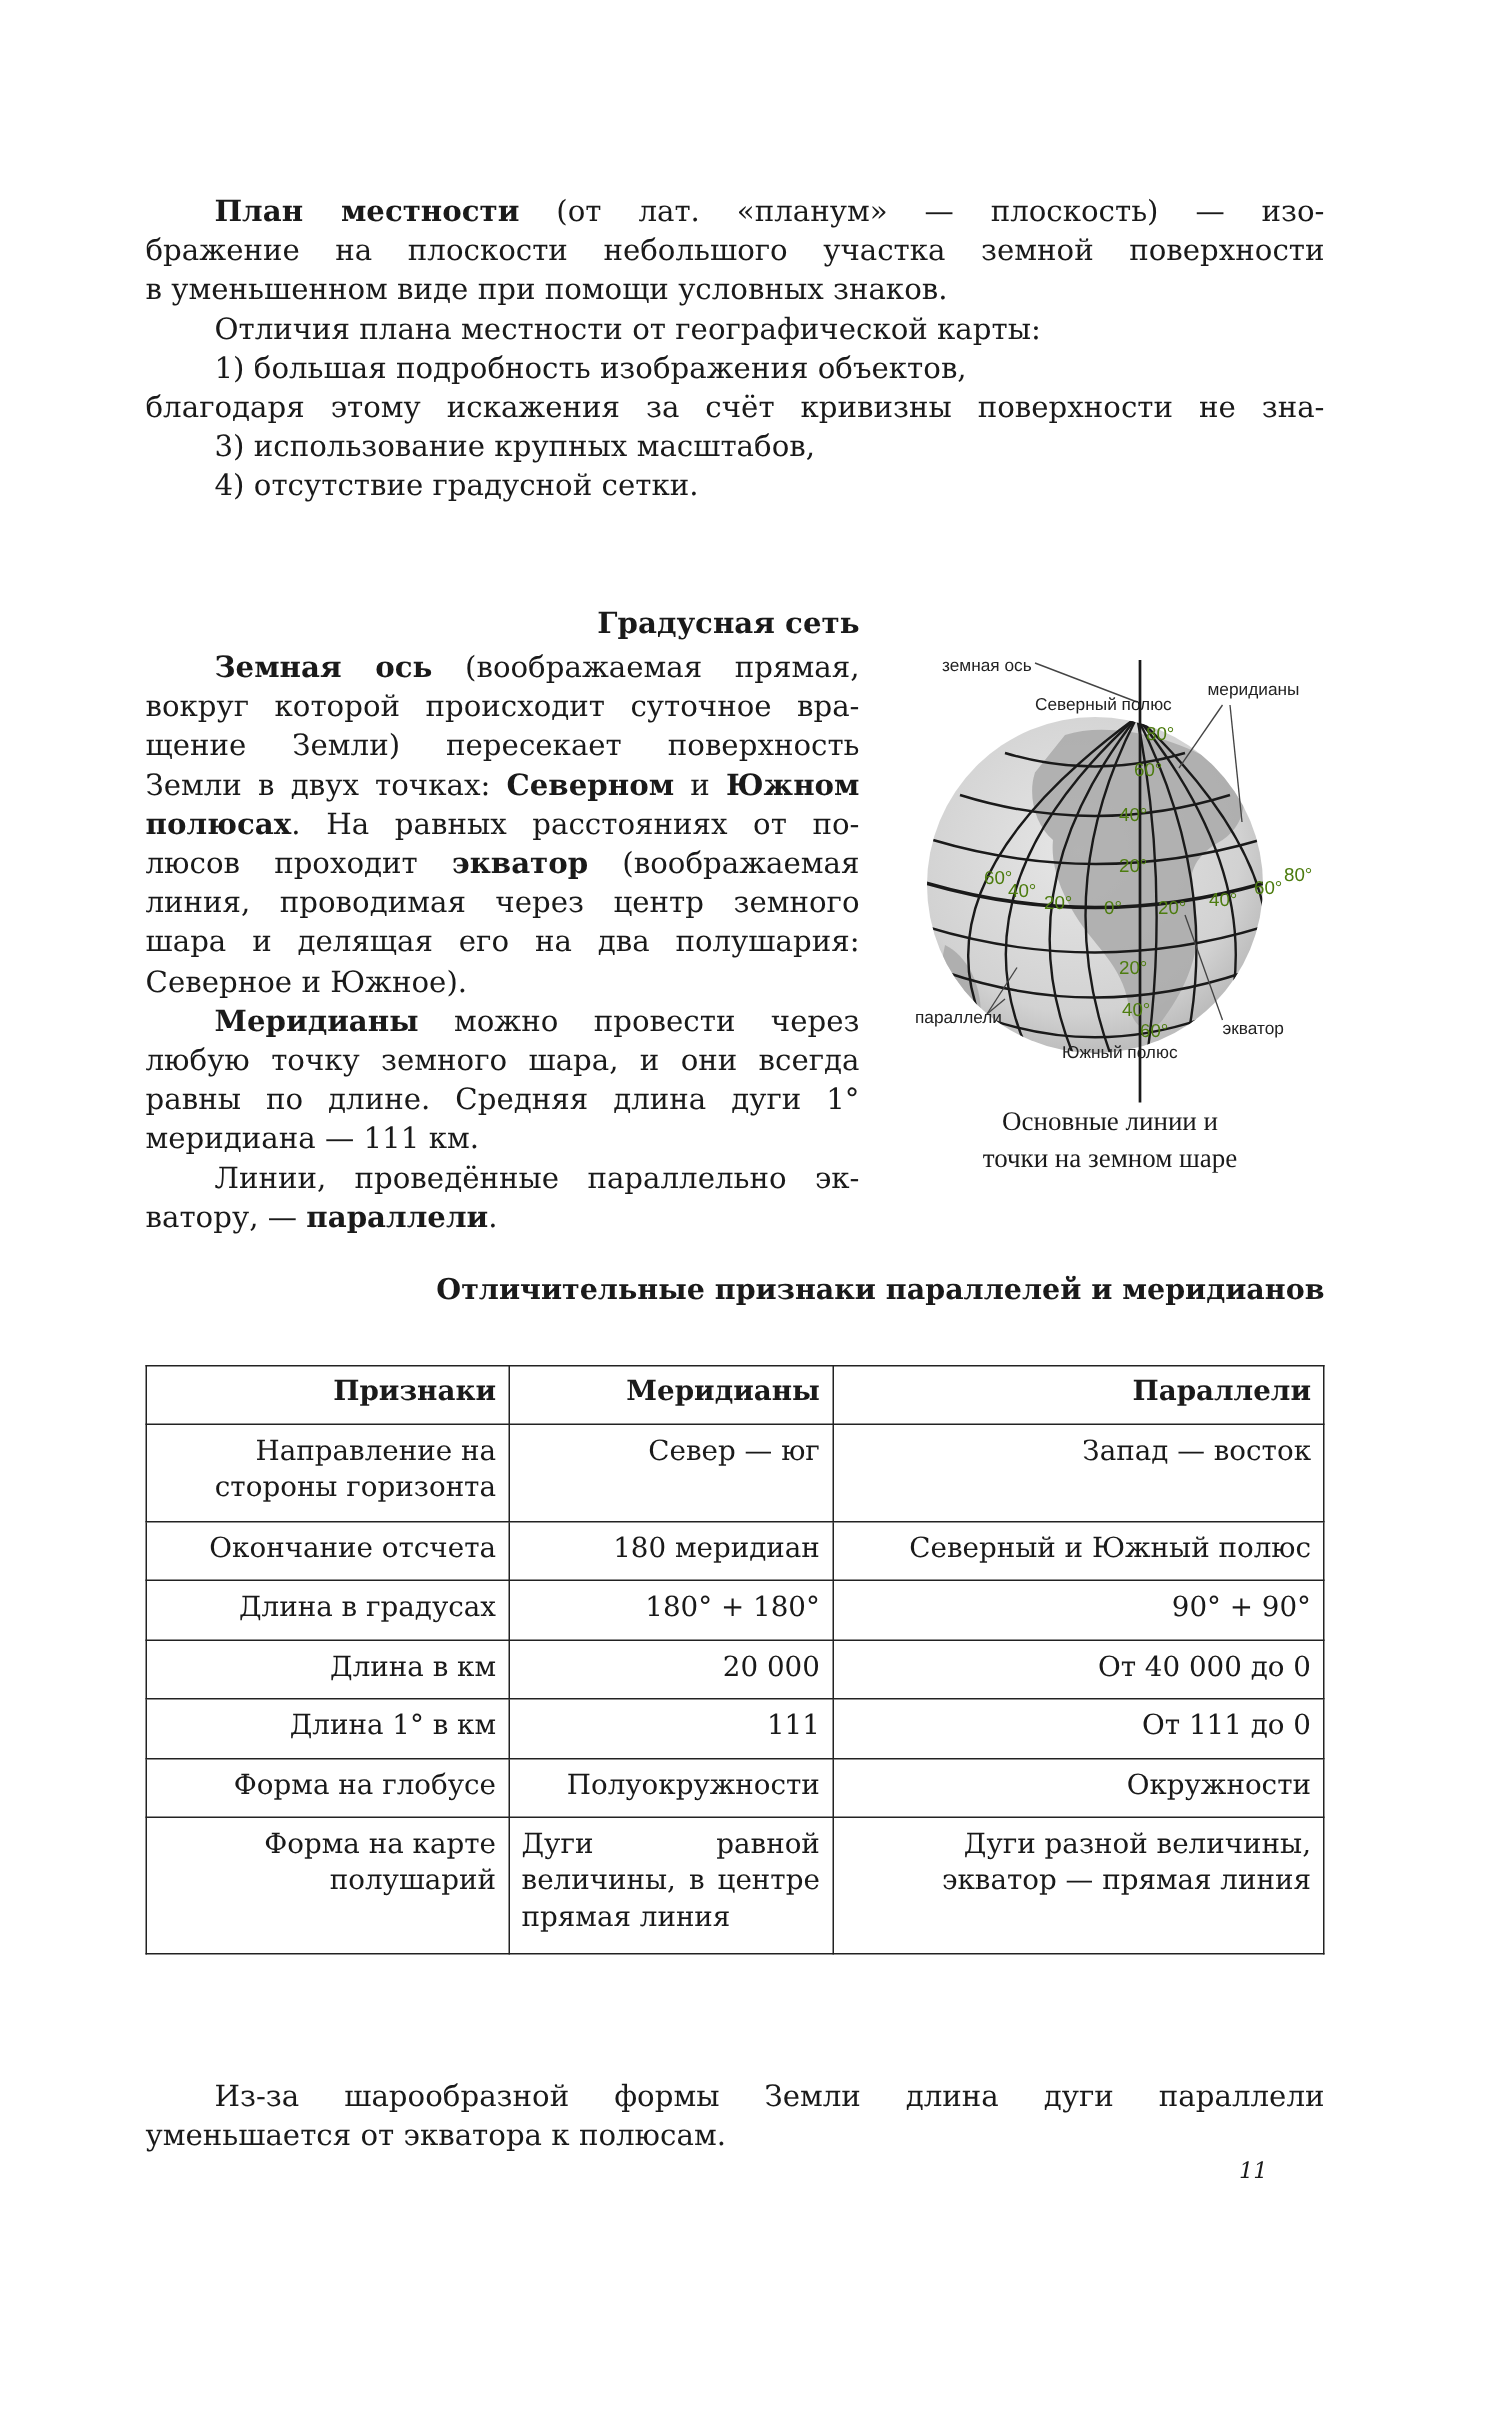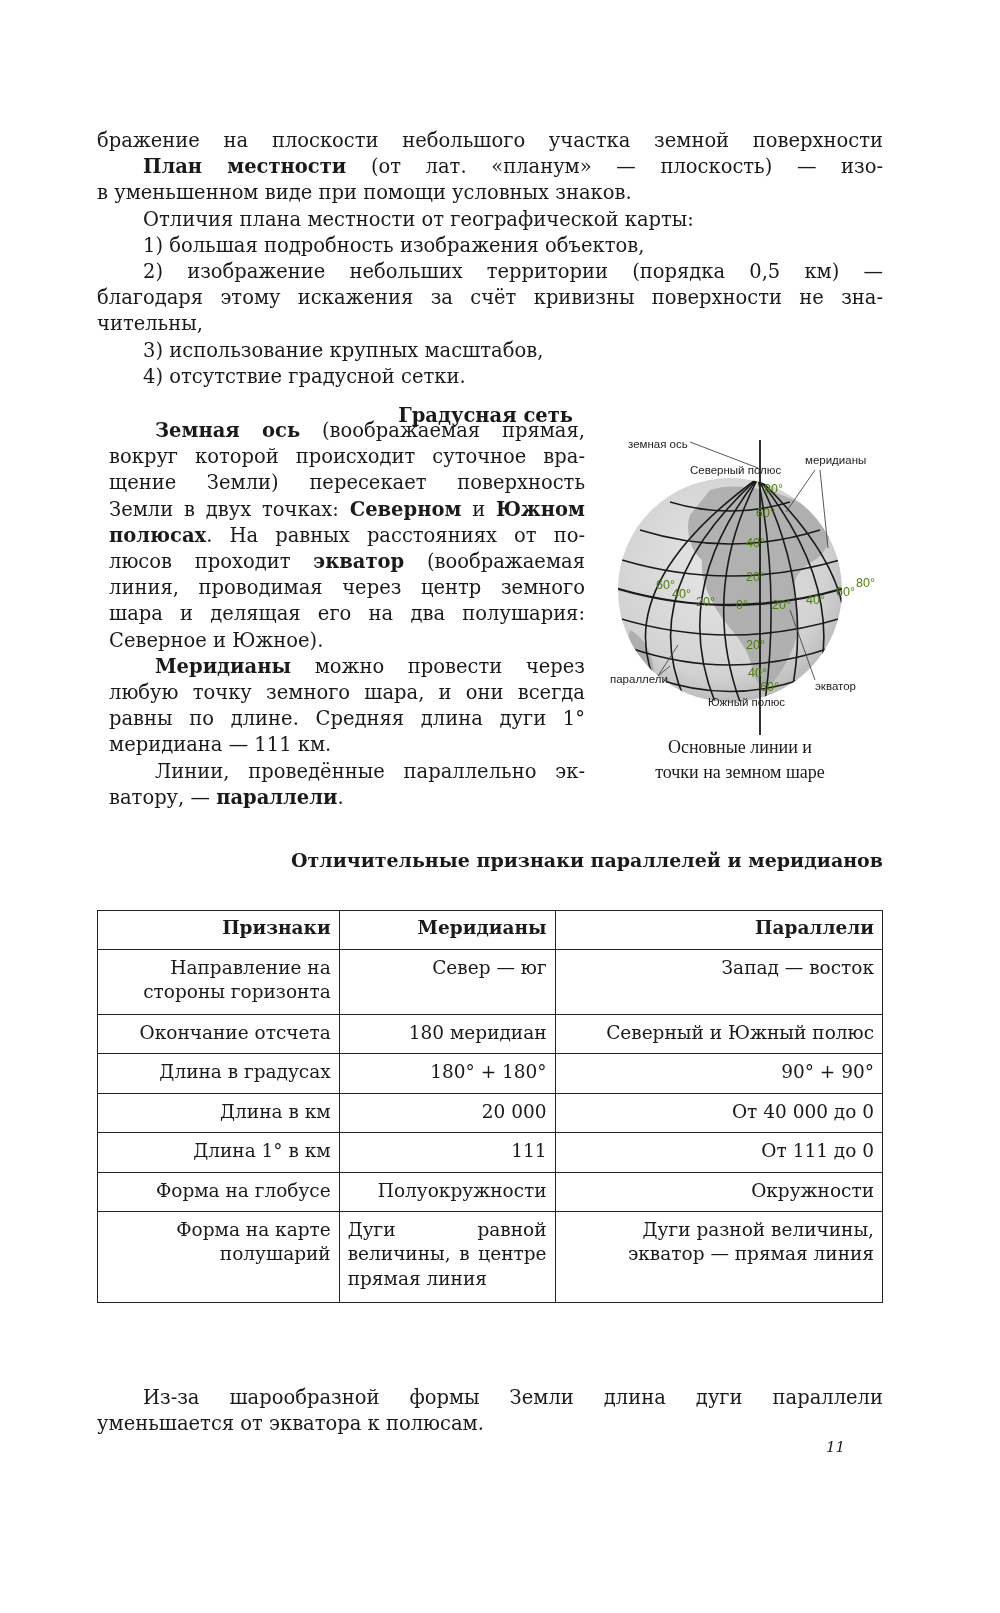--- a/index.html
+++ b/index.html
@@ -21,35 +21,33 @@
   table.grid th { font-weight: bold; text-align: right; padding: 5px 8px 8px; margin-top: 29px; }
   .c1 { width: 242px; } .c2 { width: 216px; } .c3 { width: 328px; }
   .pagenum { position: absolute; left: 826px; top: 1438px; font-size: 15px; font-style: italic; }
 </style>
 </head>
 <body>
 
 <div class="page">
 
   <div class="p" style="left:97px; top:128px; width:786px;">
+    <span class="jl"><span class="indent"></span><b>План местности</b> <span>(от лат. «планум» — плоскость) — изо-</span></span>
     <span class="jl">бражение на плоскости небольшого участка земной поверхности</span>
-    <span class="jl"><span class="indent"></span><b>План местности</b> <span>(от лат. «планум» — плоскость) — изо-</span></span>
     <span class="ln">в уменьшенном виде при помощи условных знаков.</span>
     <span class="ln"><span class="indent"></span><span>Отличия плана местности от географической карты:</span></span>
     <span class="ln"><span class="indent"></span><span>1) большая подробность изображения объектов,</span></span>
-    <span class="jl"><span class="indent"></span><span>2) изображение небольших территории (порядка 0,5 км) —</span></span>
     <span class="jl">благодаря этому искажения за счёт кривизны поверхности не зна-</span>
-    <span class="ln">чительны,</span>
     <span class="ln"><span class="indent"></span><span>3) использование крупных масштабов,</span></span>
     <span class="ln"><span class="indent"></span><span>4) отсутствие градусной сетки.</span></span>
   </div>
 
   <div class="h-center" style="left:97px; top:404px; width:476px;">Градусная сеть</div>
 
-  <div class="p" style="left:97px; top:418px; width:476px;margin-left:12px;">
+  <div class="p" style="left:97px; top:432px; width:476px;">
     <span class="jl"><span class="indent"></span><b>Земная ось</b> <span>(воображаемая прямая,</span></span>
     <span class="jl">вокруг которой происходит суточное вра-</span>
     <span class="jl">щение Земли) пересекает поверхность</span>
     <span class="jl"><span>Земли в двух точках: </span><b>Северном</b><span> и </span><b>Южном</b></span>
     <span class="jl"><b>полюсах</b><span>. На равных расстояниях от по-</span></span>
     <span class="jl"><span>люсов проходит </span><b>экватор</b><span> (воображаемая</span></span>
     <span class="jl">линия, проводимая через центр земного</span>
     <span class="jl">шара и делящая его на два полушария:</span>
     <span class="ln">Северное и Южное).</span>
     <span class="jl"><span class="indent"></span><b>Меридианы</b><span> можно провести через</span></span>

